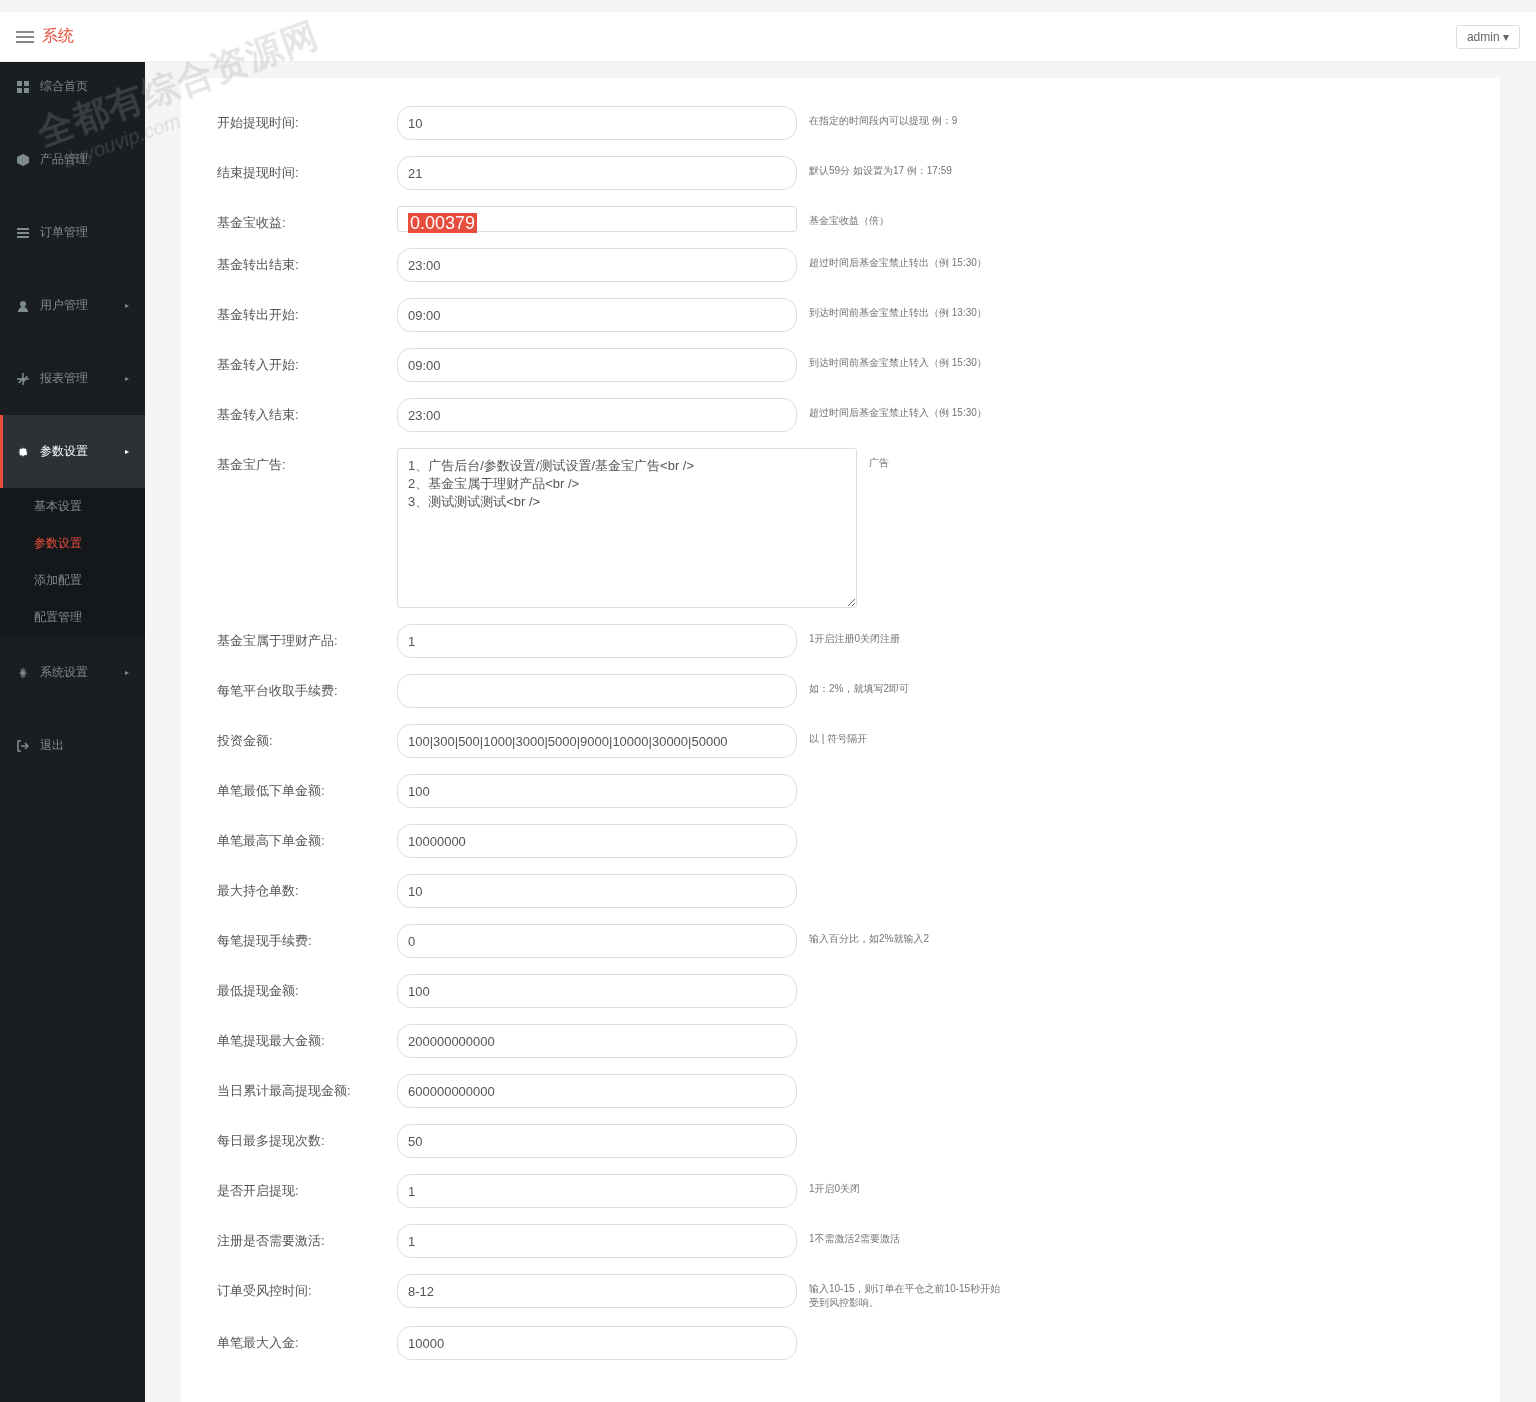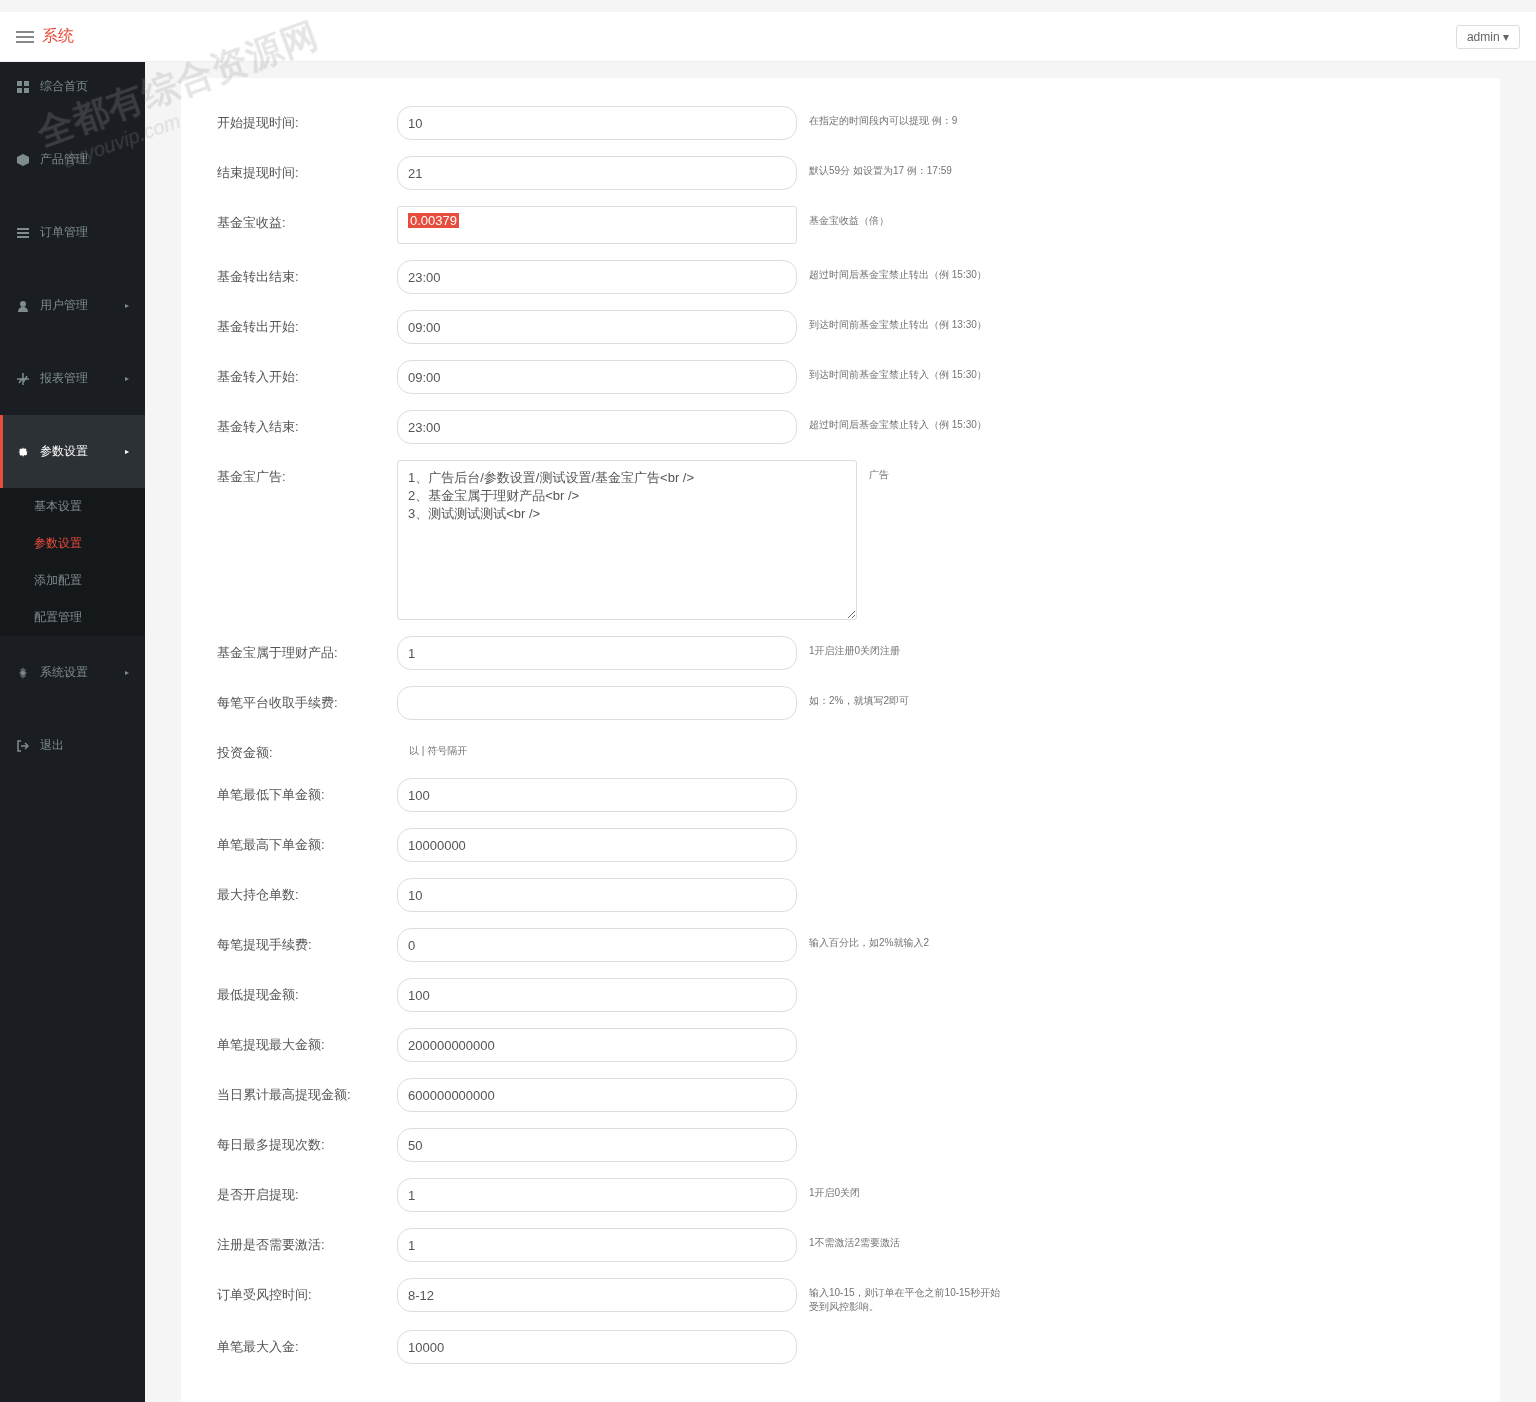--- a/index.html
+++ b/index.html
@@ -149,21 +149,21 @@
           <input class="form-input" type="text" value="10" style="">
           <div class="form-help">在指定的时间段内可以提现 例：9</div>
         </div>
         <div class="form-row">
           <div class="form-label">结束提现时间:</div>
           <input class="form-input" type="text" value="21" style="">
           <div class="form-help">默认59分 如设置为17 例：17:59</div>
         </div>
         <div class="form-row">
           <div class="form-label">基金宝收益:</div>
-          <div style="width: 400px; height: 38px; border: 1px solid rgb(221, 221, 221); border-radius: 3px; padding: 6px 10px; font-size: 13px;"><span class="highlight">0.00379</span></div>
+          <div style="width: 400px; height: 26px; border: 1px solid rgb(221, 221, 221); border-radius: 3px; padding: 6px 10px; font-size: 18px;"><span class="highlight">0.00379</span></div>
           <div class="form-help">基金宝收益（倍）</div>
         </div>
         <div class="form-row">
           <div class="form-label">基金转出结束:</div>
           <input class="form-input" type="text" value="23:00" style="">
           <div class="form-help">超过时间后基金宝禁止转出（例 15:30）</div>
         </div>
         <div class="form-row">
           <div class="form-label">基金转出开始:</div>
           <input class="form-input" type="text" value="09:00" style="">
@@ -191,20 +191,21 @@
           <input class="form-input" type="text" value="1" style="">
           <div class="form-help">1开启注册0关闭注册</div>
         </div>
         <div class="form-row">
           <div class="form-label">每笔平台收取手续费:</div>
           <input class="form-input" type="text" style="">
           <div class="form-help">如：2%，就填写2即可</div>
         </div>
         <div class="form-row">
           <div class="form-label">投资金额:</div>
+          <input class="form-input" type="text" value="100|300|500|1000|3000|5000|9000|10000|30000|50000" style="">
           <div class="form-help">以 | 符号隔开</div>
         </div>
         <div class="form-row">
           <div class="form-label">单笔最低下单金额:</div>
           <input class="form-input" type="text" value="100" style="">
         </div>
         <div class="form-row">
           <div class="form-label">单笔最高下单金额:</div>
           <input class="form-input" type="text" value="10000000" style="">
         </div>

